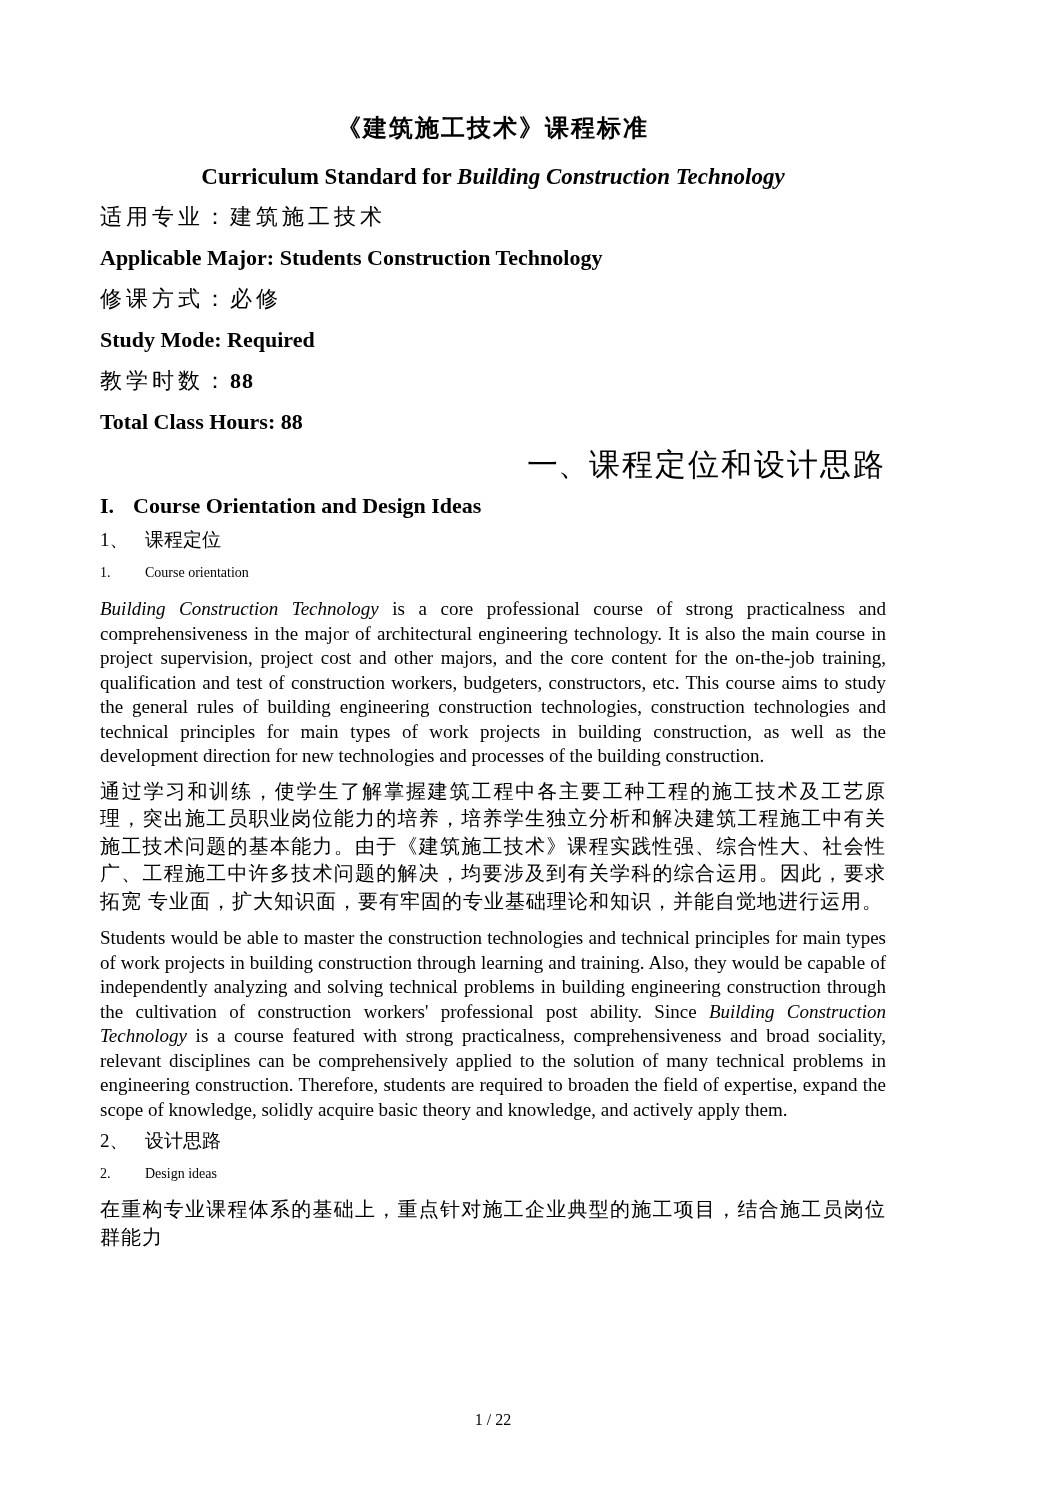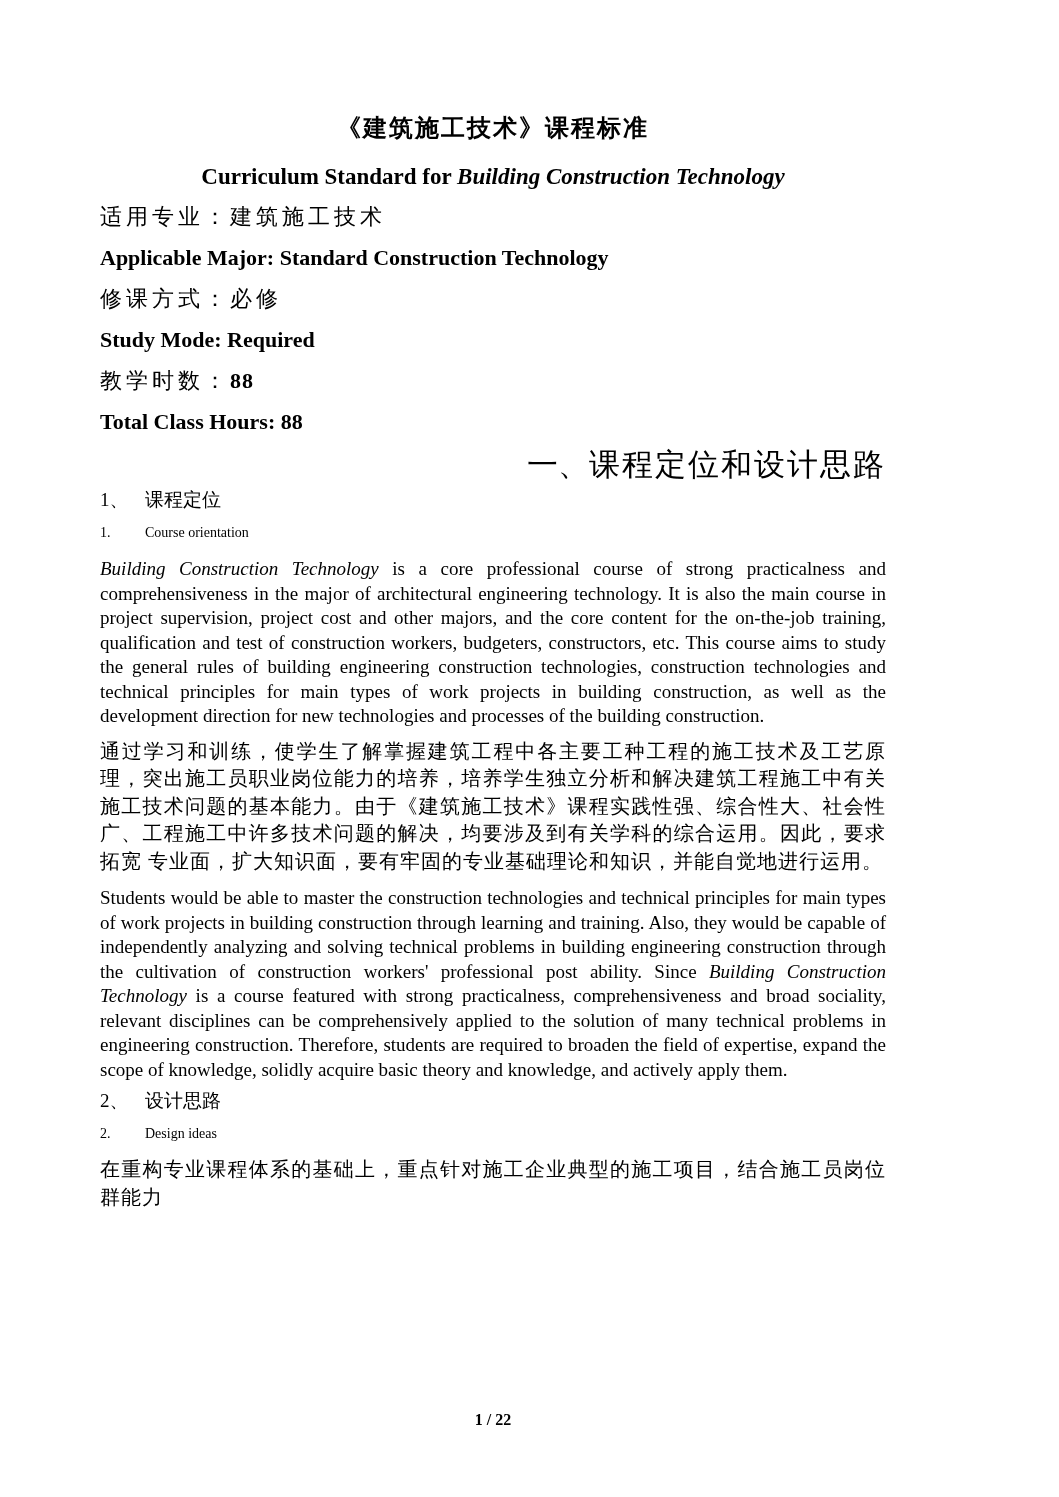--- a/index.html
+++ b/index.html
@@ -93,44 +93,45 @@
     margin: 11px 0 0 0;
   }
   .para-en em { font-style: italic; }
   .page-footer {
     position: absolute;
     left: 0;
     right: 0;
     top: 1408px;
     text-align: center;
     font-size: 16px;
-    font-weight: bold;
+    font-weight: normal;
     line-height: 24px;
   }
 </style>
 </head>
 <body>
 
 <div class="page">
 
   <h1 class="title-zh">《建筑施工技术》课程标准</h1>
 
   <h2 class="title-en"><span>Curriculum Standard for </span><em>Building Construction Technology</em></h2>
 
   <p class="meta-zh meta-first">适用专业：建筑施工技术</p>
-  <p class="meta-en">Applicable Major: Standard Construction Technology</p>
+  <p class="meta-en">Applicable Major: Students Construction Technology</p>
 
   <p class="meta-zh">修课方式：必修</p>
   <p class="meta-en">Study Mode: Required</p>
 
   <p class="meta-zh"><span>教学时数：</span><span class="bold-num">88</span></p>
   <p class="meta-en">Total Class Hours: 88</p>
 
   <h3 class="h-zh"><span class="num">一、</span><span>课程定位和设计思路</span></h3>
 
+  <h3 class="h-en"><span class="num">I.</span><span>Course Orientation and Design Ideas</span></h3>
 
   <p class="sub-zh"><span class="num">1、</span><span>课程定位</span></p>
 
   <p class="sub-en"><span class="num">1.</span><span>Course orientation</span></p>
 
 
   <p class="para-en"><em>Building Construction Technology</em><span> is a core professional course of strong practicalness and comprehensiveness in the major of architectural engineering technology. It is also the main course in project supervision, project cost and other majors, and the core content for the on-the-job training, qualification and test of construction workers, budgeters, constructors, etc. This course aims to study the general rules of building engineering construction technologies, construction technologies and technical principles for main types of work projects in building construction, as well as the development direction for new technologies and processes of the building construction.</span></p>
 
   <p class="para-zh">通过学习和训练，使学生了解掌握建筑工程中各主要工种工程的施工技术及工艺原理，突出施工员职业岗位能力的培养，培养学生独立分析和解决建筑工程施工中有关施工技术问题的基本能力。由于《建筑施工技术》课程实践性强、综合性大、社会性广、工程施工中许多技术问题的解决，均要涉及到有关学科的综合运用。因此，要求拓宽 专业面，扩大知识面，要有牢固的专业基础理论和知识，并能自觉地进行运用。</p>
 

